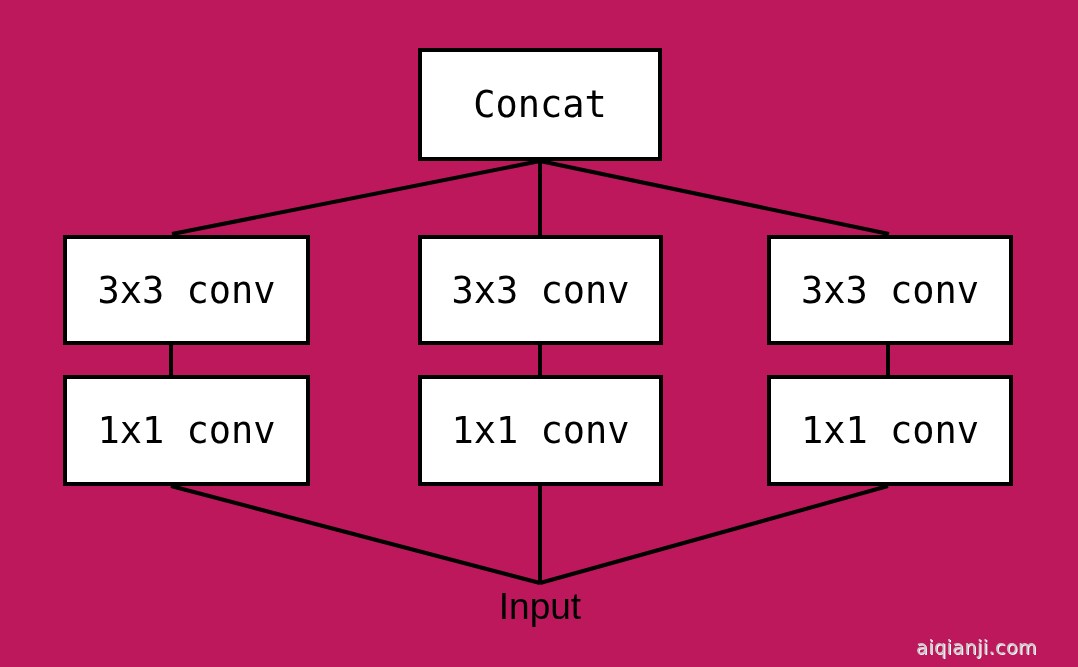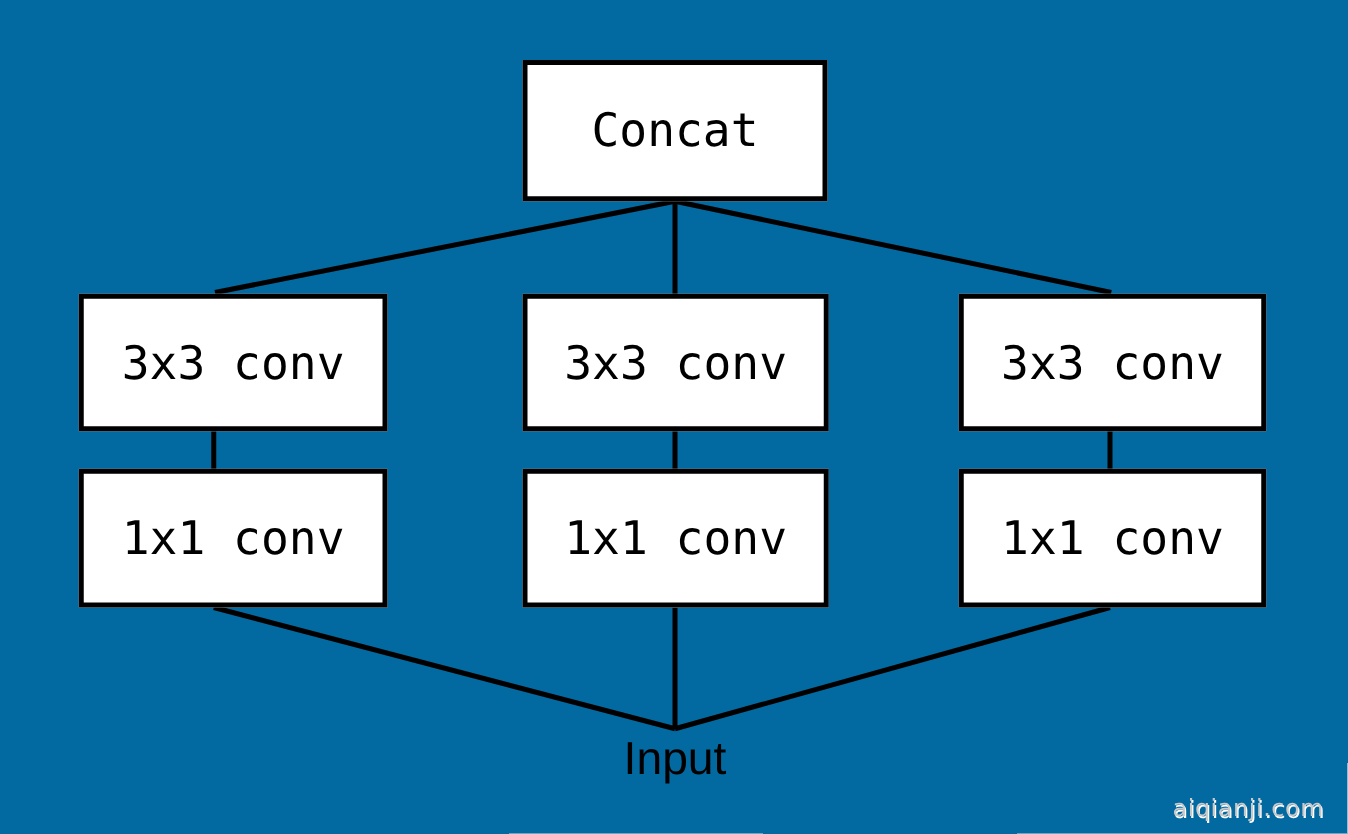--- a/index.html
+++ b/index.html
@@ -7,21 +7,21 @@
     padding: 0;
     background: #ffffff;
   }
   body {
     font-family: "DejaVu Sans Mono", monospace;
   }
   #canvas {
     position: relative;
     width: 1078px;
     height: 667px;
-    background: #0369a1;
+    background: #be185d;
     overflow: hidden;
   }
   #diagram-svg {
     position: absolute;
     left: 0;
     top: 0;
     width: 1078px;
     height: 667px;
   }
   .node-box {
@@ -105,15 +105,15 @@
   <div class="node-box" style="left:418px; top:375px; width:245px; height:111px;">
     <span class="node-label">1x1 conv</span>
   </div>
 
   <div class="node-box" style="left:767px; top:375px; width:246px; height:111px;">
     <span class="node-label">1x1 conv</span>
   </div>
 
   <div class="plain-label" style="left:440px; top:588px; width:200px;">Input</div>
 
-  <div class="watermark" style="left:938px; top:636px;">aiqianji.com</div>
+  <div class="watermark" style="left:916px; top:636px;">aiqianji.com</div>
 
 </div>
 
 </body></html>

